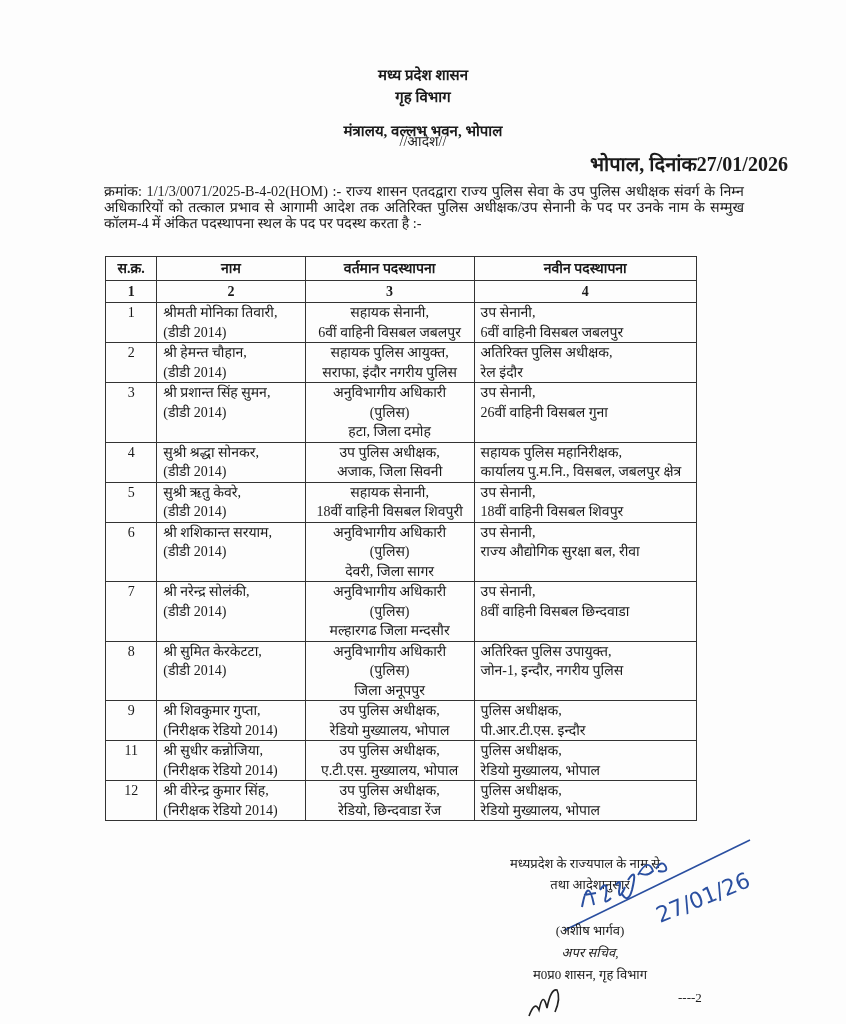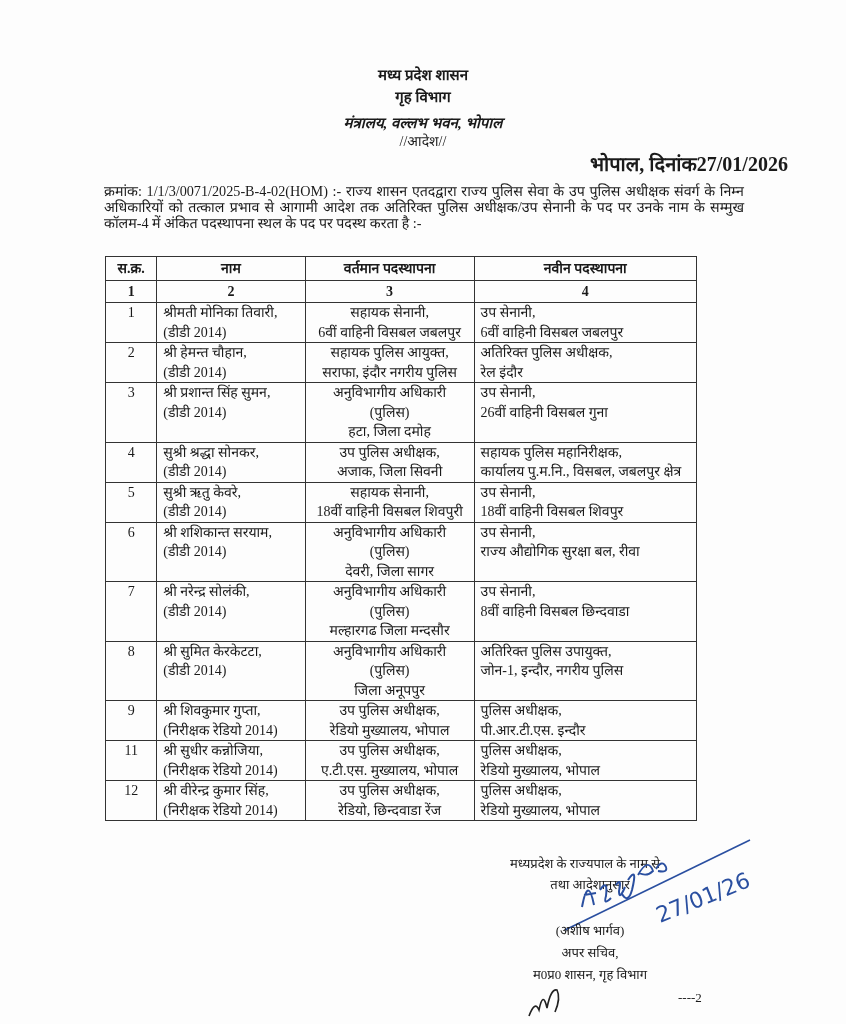--- a/index.html
+++ b/index.html
@@ -3,21 +3,21 @@
 <meta charset="utf-8">
 <style>
   html, body { margin: 0; padding: 0; }
   body {
     width: 846px; height: 1024px; background: #fdfdfd; position: relative;
     font-family: "Liberation Serif", "DejaVu Serif", serif; color: #1a1a1a; overflow: hidden;
   }
   .header { position: absolute; left: 0; width: 846px; text-align: center; font-weight: bold; font-size: 15px; line-height: 22px; }
   .h1 { top: 64px; }
   .h2 { top: 86px; }
-  .h3 { top: 112px; font-style: italic; }
+  .h3 { top: 120px; }
   .h4 { top: 131px; font-weight: normal; font-size: 14px; }
   .date { position: absolute; top: 150px; left: 590px; font-weight: bold; font-size: 20px; }
   .intro {
     position: absolute; top: 183px; left: 104px; width: 640px;
     font-size: 14.2px; line-height: 16px; text-align: justify;
   }
   table.tbl {
     position: absolute; top: 256px; left: 105px; width: 592px;
     border-collapse: collapse; font-size: 14px;
   }
@@ -26,21 +26,21 @@
   table.tbl tr.num td { font-weight: bold; text-align: center; height: 21px; vertical-align: middle; }
   .c1 { width: 40px; text-align: center; }
   .c2 { width: 148px; }
   .c3 { width: 170px; text-align: center; }
   .c4 { width: 230px; }
   table.tbl tr.row td { height: 39px; }
   .sig-block { position: absolute; left: 480px; width: 220px; text-align: center; font-size: 13px; line-height: 21px; }
   .s1 { top: 853px; left: 480px; width: 210px; }
   .s2 { top: 874px; }
   .s3 { top: 920px; }
-  .s4 { top: 942px; }
+  .s4 { top: 942px; font-style: italic; }
   .s5 { top: 964px; }
   .pagenum { position: absolute; top: 990px; left: 678px; font-size: 13px; }
   .sig-svg { position: absolute; left: 560px; top: 835px; }
   .initial-svg { position: absolute; left: 525px; top: 980px; }
 </style>
 </head>
 <body>
 
 <div class="header h1">मध्य प्रदेश शासन</div>
 <div class="header h2">गृह विभाग</div>

